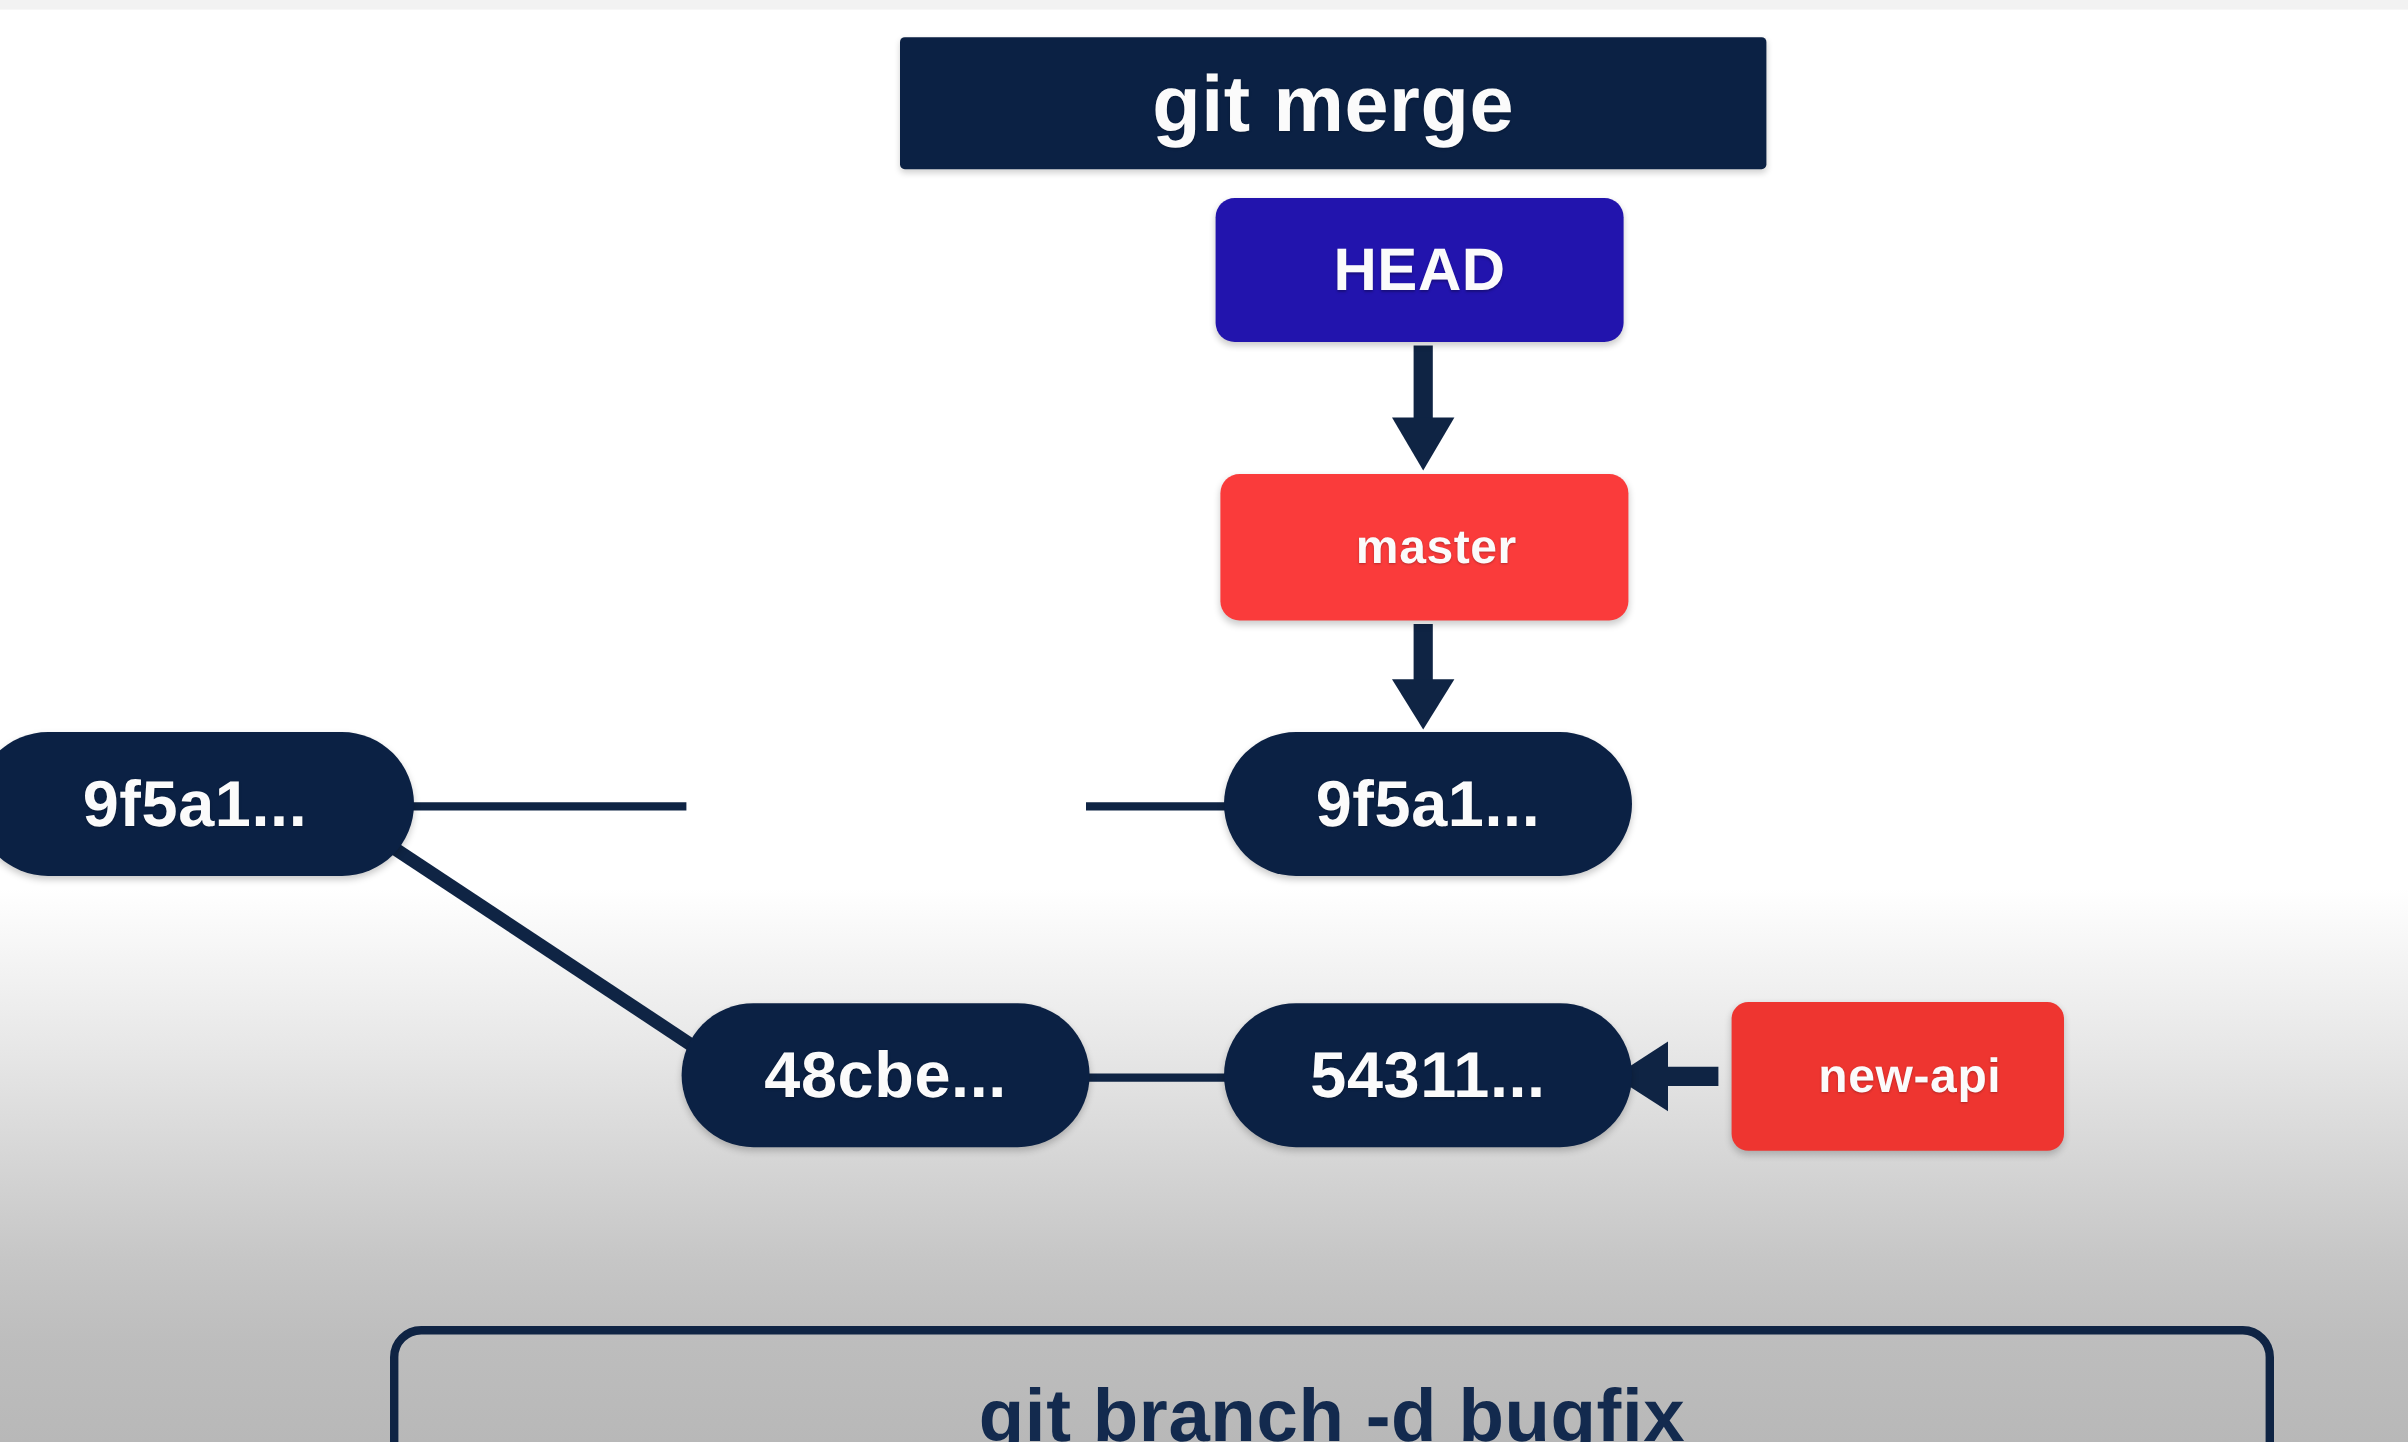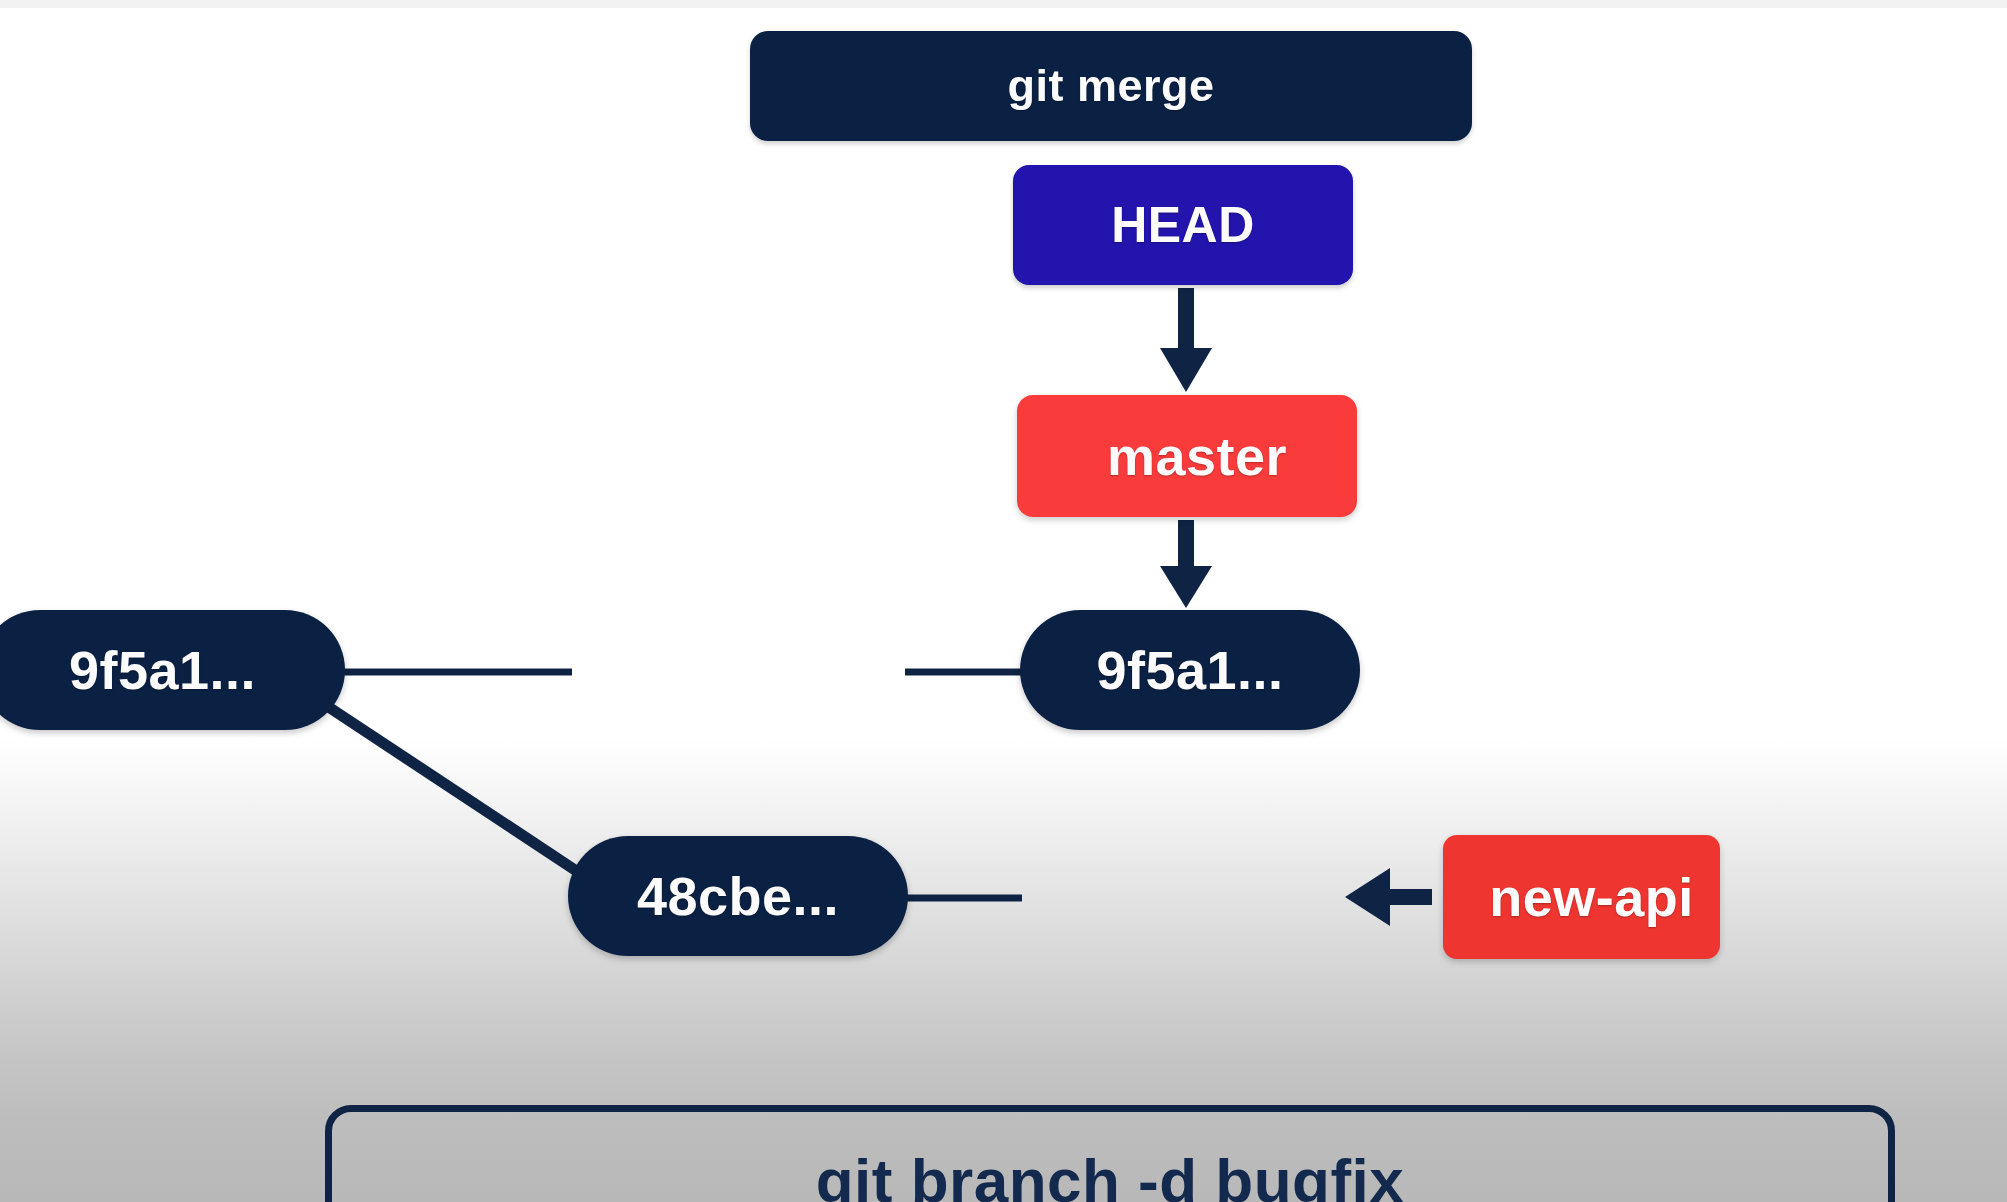--- a/index.html
+++ b/index.html
@@ -53,36 +53,36 @@
     justify-content: center;
     box-sizing: border-box;
     color: #fbfbfb;
     font-weight: bold;
     letter-spacing: 0.5px;
     text-shadow: 0 1px 2px rgba(0,0,0,0.28);
   }
 
   .cmd-bar {
     background: #0b2144;
-    border-radius: 18px;
-    font-size: 45px;
+    border-radius: 4px;
+    font-size: 66px;
     box-shadow: 0 3px 5px rgba(0,0,0,0.18);
   }
 
   .head-box {
     background: #2214ad;
     border-radius: 16px;
     font-size: 50px;
     box-shadow: 0 3px 5px rgba(0,0,0,0.20);
   }
 
   .branch-red {
     background: #fa3b3b;
     border-radius: 16px;
-    font-size: 54px;
+    font-size: 40px;
     box-shadow: 0 3px 6px rgba(0,0,0,0.20);
     padding-left: 20px;
   }
 
   .branch-red.ref-new-api {
     background: #ee3530;
     border-radius: 14px;
   }
 
   .commit {
@@ -163,20 +163,23 @@
 
 
   <div class="node commit" style="left:1020px; top:610px; width:340px; height:120px;">
     <span>9f5a1...</span>
   </div>
 
   <div class="node commit" style="left:568px; top:836px; width:340px; height:120px;align-items:center;">
     <span>48cbe...</span>
   </div>
 
+  <div class="node commit" style="left:1020px; top:836px; width:340px; height:120px;">
+    <span>54311...</span>
+  </div>
 
   <div class="node branch-red ref-new-api" style="left:1443px; top:835px; width:277px; height:124px;">
     <span>new-api</span>
   </div>
 
   <div class="bottom-cmd" style="left:325px; top:1105px; width:1570px; height:150px;">
     <span>git branch -d bugfix</span>
   </div>
 
 </div>

